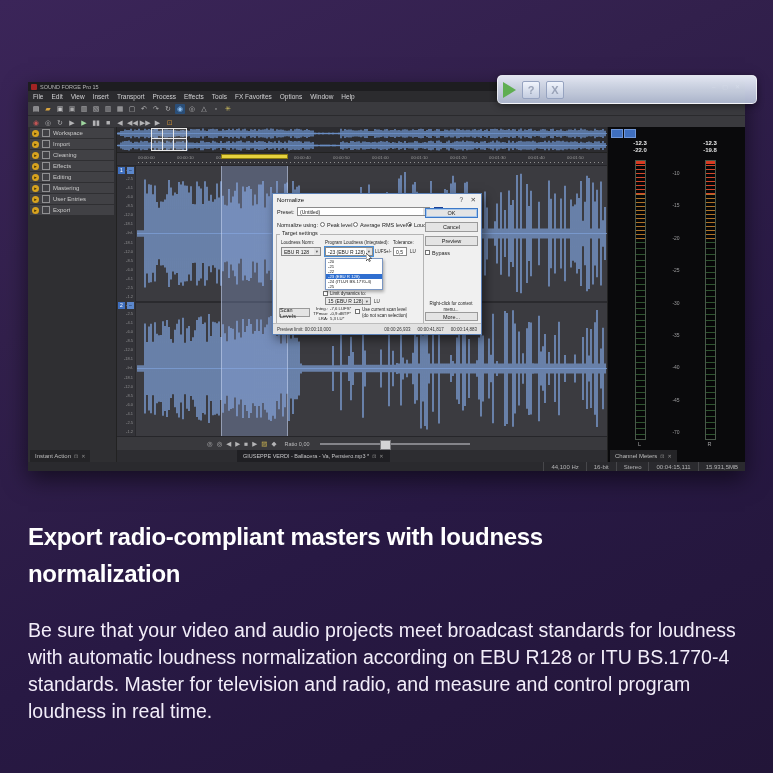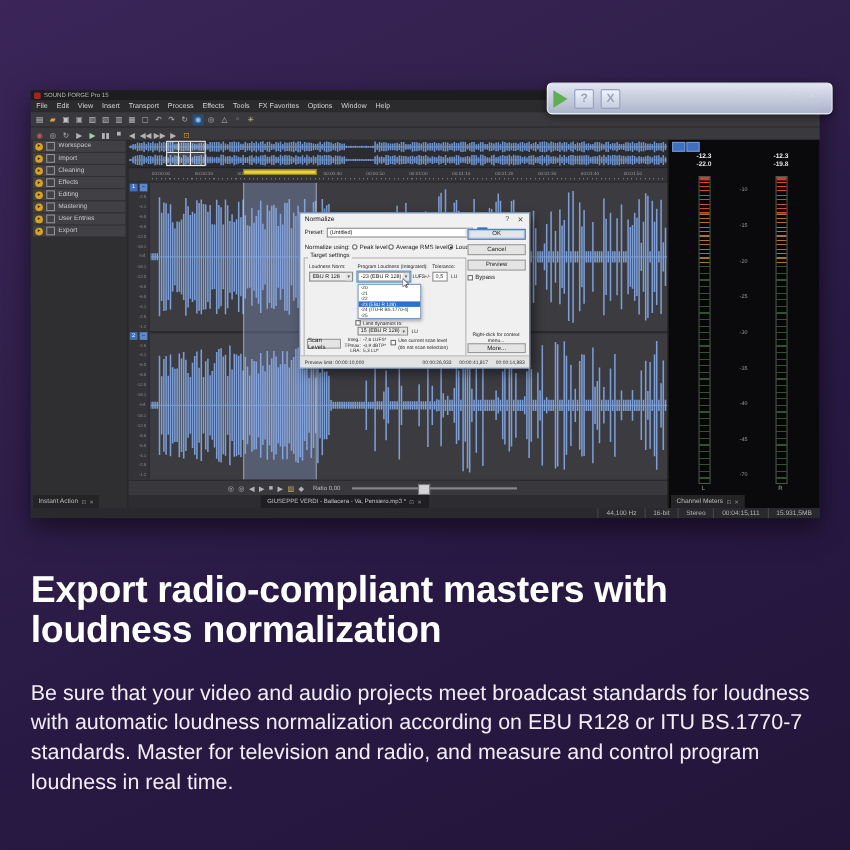--- a/index.html
+++ b/index.html
@@ -123,21 +123,21 @@
   .hint{position:absolute;left:151px;top:107px;width:54px;text-align:center;font-size:4.5px;line-height:5.5px;color:#222;}
   .dlg-status{position:absolute;left:0;right:0;bottom:0;height:11px;background:#e2e2e2;border-top:1px solid #bdbdbd;display:flex;align-items:center;font-size:4.5px;color:#333;padding:0 4px;box-sizing:border-box;}
   .dlg-status .pl{flex:1;white-space:nowrap;}
   .dlg-times{display:flex;gap:7px;}
   .floppy{position:absolute;left:161px;top:13px;width:9px;height:9px;background:#2f5fd0;box-sizing:border-box;border:1px solid #1c3f95;}
   .floppy::after{content:"";position:absolute;left:2px;top:3px;width:3px;height:4px;background:#e8eefc;}
   .redx{position:absolute;left:173px;top:13px;font-size:7px;font-weight:bold;color:#c23b2e;line-height:9px;}
   .cursor{position:absolute;left:93px;top:59px;z-index:9;}
 
   
-  .heading{left:28px;top:518px;width:660px;font-size:34px;line-height:37px;font-weight:bold;color:#ffffff;letter-spacing:-.3px;}
+  .heading{left:28px;top:518px;width:660px;font-size:24px;line-height:37px;font-weight:bold;color:#ffffff;letter-spacing:-.3px;}
   .body-text{left:28px;top:617px;width:714px;font-size:19.5px;line-height:27px;color:#f2edf9;}
 </style>
 </head>
 <body>
 
 <div class="page">
 
   <div class="abs dl-overlay">
     <span class="dl-play"></span>
     <span class="dl-btn">?</span>
@@ -539,15 +539,15 @@
       <span class="pl">Preview limit: 00:00:10,000</span>
       <span class="dlg-times">
           <span>00:00:26,933</span>
           <span>00:00:41,817</span>
           <span>00:00:14,883</span>
         </span>
     </div>
   </div>
 
   <h1 class="abs heading" style="margin:0">Export radio-compliant masters with loudness normalization</h1>
-  <p class="abs body-text" style="margin:0">Be sure that your video and audio projects meet broadcast standards for loudness with automatic loudness normalization according on EBU R128 or ITU BS.1770-7 standards. Master for television and radio, and measure and control program loudness in real time.</p>
+  <p class="abs body-text" style="margin:0">Be sure that your video and audio projects meet broadcast standards for loudness with automatic loudness normalization according on EBU R128 or ITU BS.1770-4 standards. Master for television and radio, and measure and control program loudness in real time.</p>
 
 </div>
 
 </body></html>

